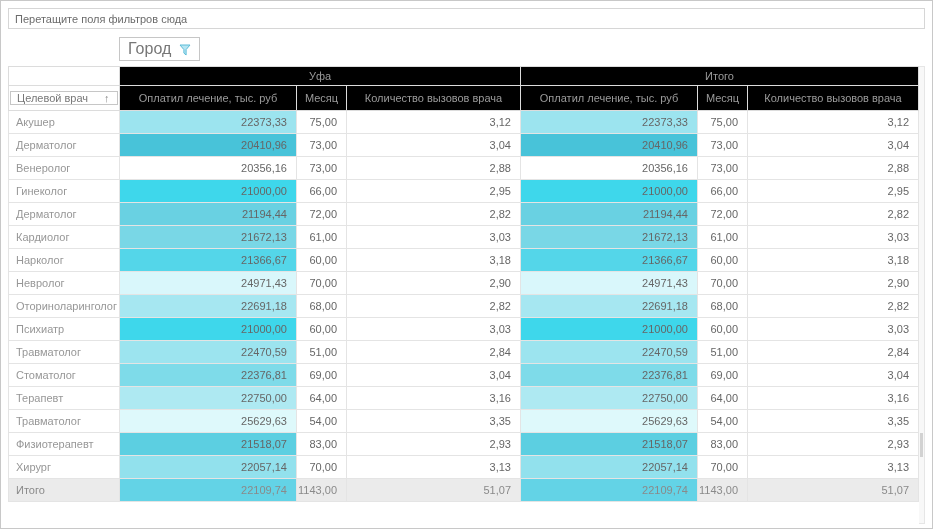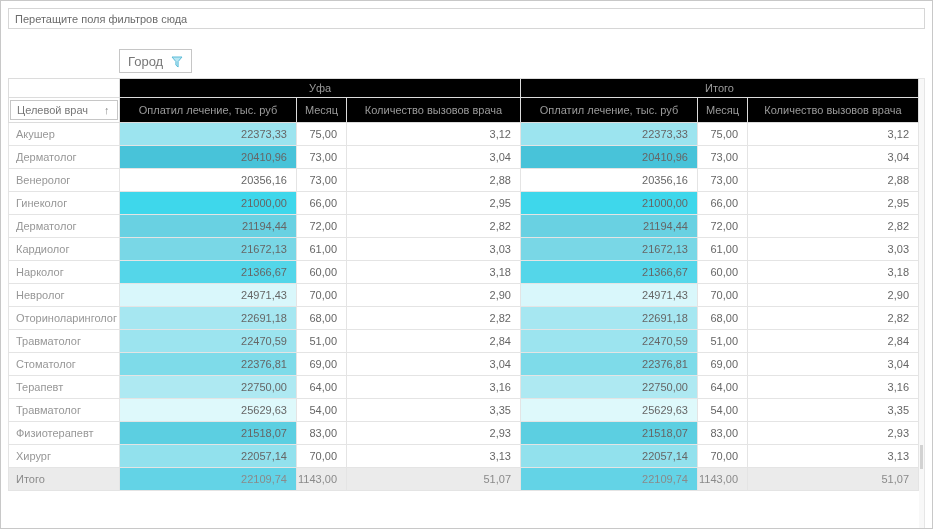--- a/index.html
+++ b/index.html
@@ -17,37 +17,37 @@
   }
 
   .filter-area {
     height: 21px;
     border: 1px solid #d6d6d6;
     font-size: 11px;
     color: #6b6b6b;
     display: flex;
     align-items: center;
     padding-left: 6px;
-    margin-bottom: 20px;
+    margin-bottom: 8px;
   }
 
   .field-row {
     height: 24px;
     margin-bottom: 5px;
     padding-left: 111px;
   }
 
   .chip {
     display: inline-flex;
     align-items: center;
     height: 24px;
     border: 1px solid #c6c6c6;
     background: #fff;
     padding: 0 8px;
-    font-size: 13px;
+    font-size: 16px;
     color: #777;
     gap: 8px;
     cursor: pointer;
   }
 
   .table-wrap { display: flex; align-items: flex-start; }
 
   table.pivot {
     border-collapse: collapse;
     table-layout: fixed;
@@ -68,21 +68,21 @@
     text-align: center;
   }
   .pivot th.corner { background: #fff; }
   .gh th { height: 19px; }
   .mh th { height: 25px; }
 
   th.row-field-cell { background: #fff !important; padding: 1px; }
   .row-chip {
     display: flex;
     align-items: center;
-    height: 20px;
+    height: 14px;
     border: 1px solid #c6c6c6;
     background: #fff;
     padding: 0 4px 0 6px;
     font-size: 11px;
     color: #777;
     gap: 16px;
     font-weight: normal;
     cursor: pointer;
   }
   .row-chip .label { flex: 1; text-align: left; }
@@ -255,20 +255,29 @@
   <tr>
     <td class="row-label">Оториноларинголог</td>
     <td class="num" style="background: rgb(166, 231, 241);">22691,18</td>
     <td class="num">68,00</td>
     <td class="num">2,82</td>
     <td class="num" style="background: rgb(166, 231, 241);">22691,18</td>
     <td class="num">68,00</td>
     <td class="num">2,82</td>
   </tr>
 
+  <tr>
+    <td class="row-label">Психиатр</td>
+    <td class="num" style="background: rgb(62, 215, 235);">21000,00</td>
+    <td class="num">60,00</td>
+    <td class="num">3,03</td>
+    <td class="num" style="background: rgb(62, 215, 235);">21000,00</td>
+    <td class="num">60,00</td>
+    <td class="num">3,03</td>
+  </tr>
 
   <tr>
     <td class="row-label">Травматолог</td>
     <td class="num" style="background: rgb(156, 228, 239);">22470,59</td>
     <td class="num">51,00</td>
     <td class="num">2,84</td>
     <td class="num" style="background: rgb(156, 228, 239);">22470,59</td>
     <td class="num">51,00</td>
     <td class="num">2,84</td>
   </tr>

